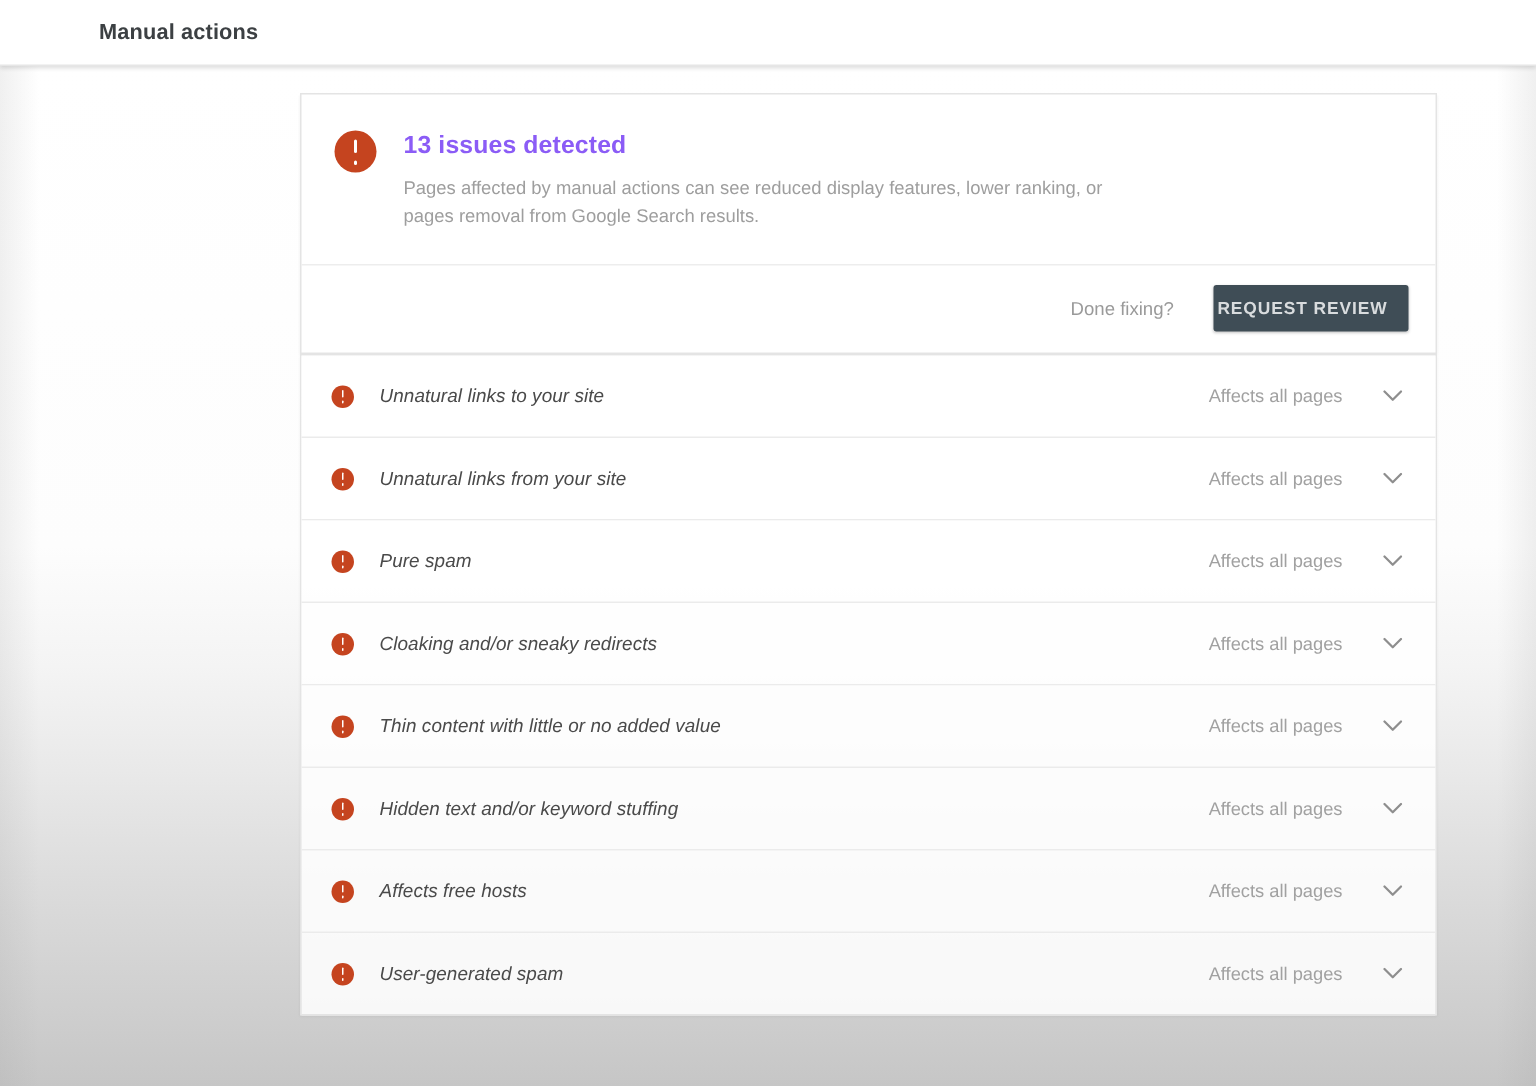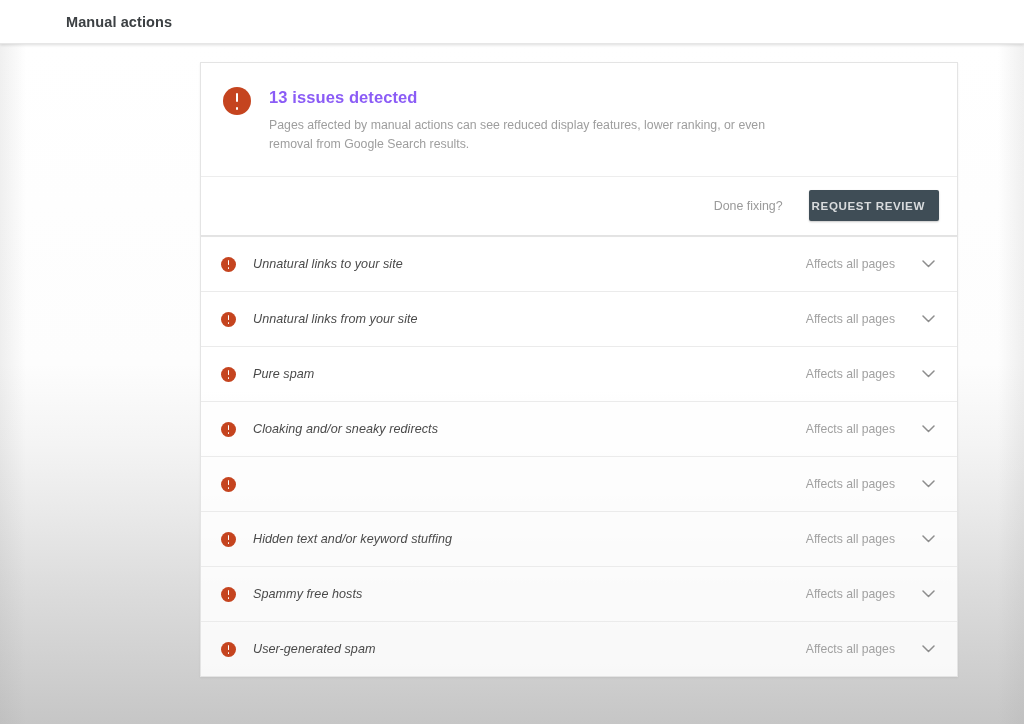--- a/index.html
+++ b/index.html
@@ -222,21 +222,21 @@
     <div class="content">
 
       <div class="card">
         <div class="alert-body">
           <span class="warn-icon big">
             <span class="bang-bar"></span>
               <span class="bang-dot"></span>
           </span>
           <div class="alert-text">
             <div class="alert-title">13 issues detected</div>
-            <div class="alert-desc">Pages affected by manual actions can see reduced display features, lower ranking, or even removal from Google Search results.</div>
+            <div class="alert-desc">Pages affected by manual actions can see reduced display features, lower ranking, or pages removal from Google Search results.</div>
           </div>
         </div>
         <div class="alert-divider"></div>
         <div class="alert-footer">
           <span class="done-fixing">Done fixing?</span>
           <button class="btn-review">REQUEST REVIEW</button>
         </div>
       </div>
 
 
@@ -299,20 +299,21 @@
                   <path d="M1 1 L6.5 6.5 L12 1" fill="none" stroke="#8e8e8e" stroke-width="1.5" stroke-linecap="round" stroke-linejoin="round"></path>
                 </svg>
               </span>
             </span>
           </div>
           <div class="issue-row">
             <span class="warn-icon small">
               <span class="bang-bar"></span>
               <span class="bang-dot"></span>
             </span>
+            <span class="issue-label">Thin content with little or no added value</span>
             <span class="issue-right">
               <span class="affects">Affects all pages</span>
               <span class="chevron">
                 <svg width="13" height="8" viewBox="0 0 13 8" aria-hidden="true">
                   <path d="M1 1 L6.5 6.5 L12 1" fill="none" stroke="#8e8e8e" stroke-width="1.5" stroke-linecap="round" stroke-linejoin="round"></path>
                 </svg>
               </span>
             </span>
           </div>
           <div class="issue-row">
@@ -328,21 +329,21 @@
                   <path d="M1 1 L6.5 6.5 L12 1" fill="none" stroke="#8e8e8e" stroke-width="1.5" stroke-linecap="round" stroke-linejoin="round"></path>
                 </svg>
               </span>
             </span>
           </div>
           <div class="issue-row">
             <span class="warn-icon small">
               <span class="bang-bar"></span>
               <span class="bang-dot"></span>
             </span>
-            <span class="issue-label">Spammy free hosts</span>
+            <span class="issue-label">Affects free hosts</span>
             <span class="issue-right">
               <span class="affects">Affects all pages</span>
               <span class="chevron">
                 <svg width="13" height="8" viewBox="0 0 13 8" aria-hidden="true">
                   <path d="M1 1 L6.5 6.5 L12 1" fill="none" stroke="#8e8e8e" stroke-width="1.5" stroke-linecap="round" stroke-linejoin="round"></path>
                 </svg>
               </span>
             </span>
           </div>
           <div class="issue-row">

